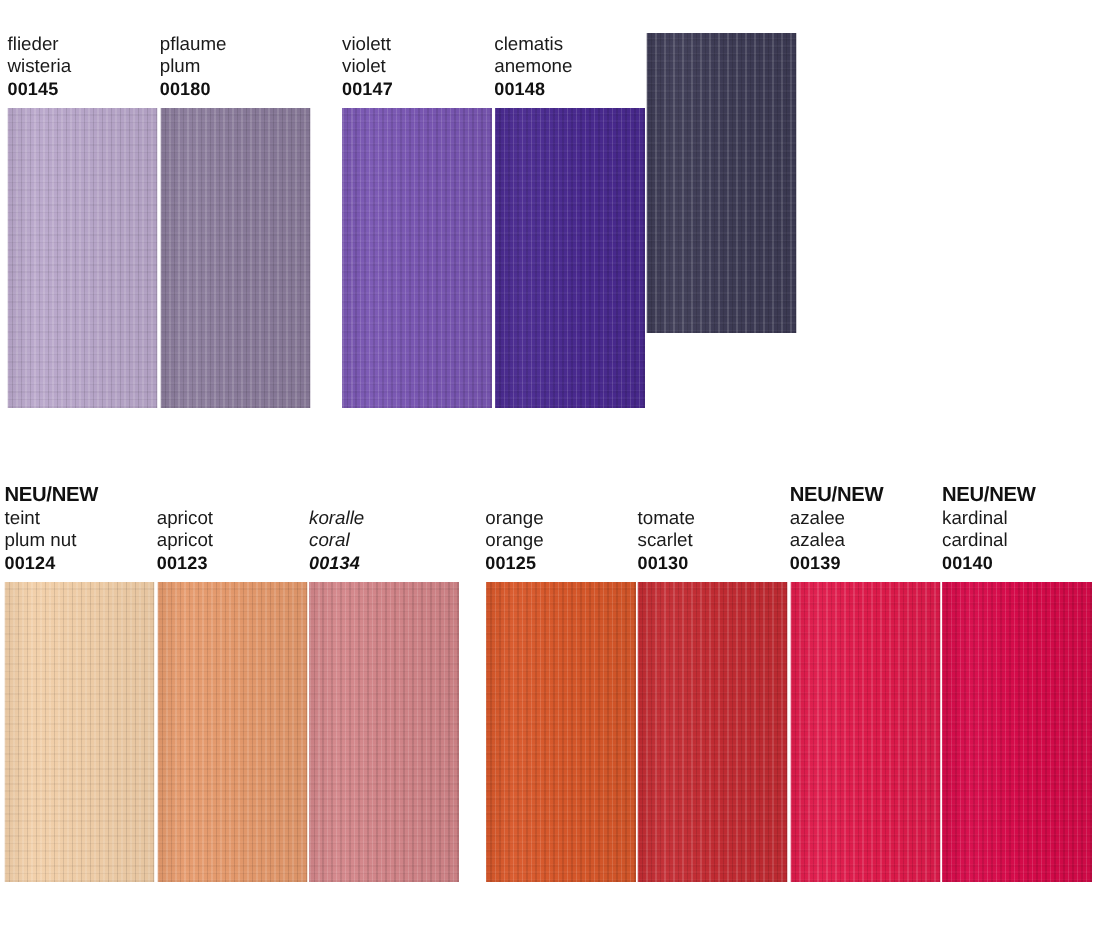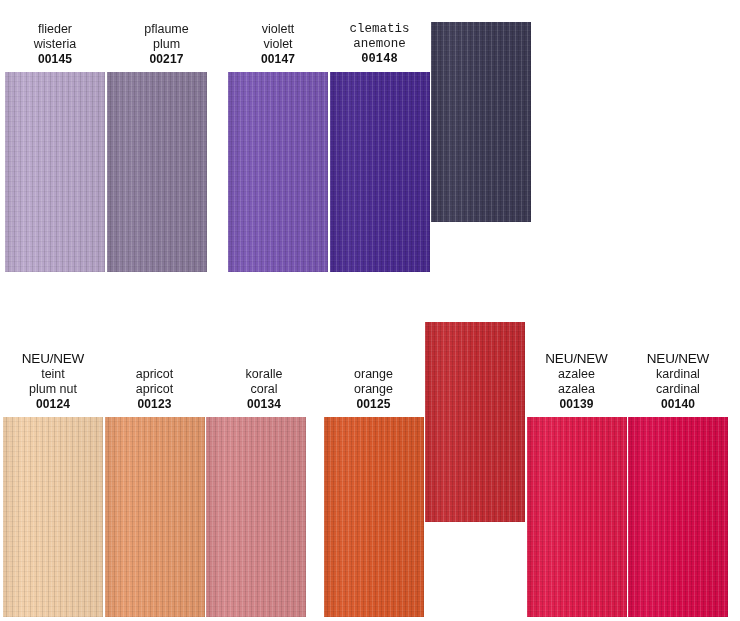--- a/index.html
+++ b/index.html
@@ -30,31 +30,30 @@
   }
 
   .swatch-col {
     display: flex;
     flex-direction: column;
     align-items: stretch;
   }
 
   
   .caption {
-    text-align: center;
+    text-align: left;
     line-height: 1.18;
     padding-bottom: 3px;
   }
   .cap-new {
     font-size: 13.5px;
-    font-weight: normal;
+    font-weight: bold;
     letter-spacing: -0.2px;
     color: #111111;
     height: 16px;
-    margin-top: 29px;
   }
   .cap-new.empty { visibility: hidden; }
   .cap-de,
   .cap-en {
     font-size: 12.5px;
     font-weight: normal;
     color: #1a1a1a;
     height: 15px;
     white-space: nowrap;
   }
@@ -133,21 +132,21 @@
           <div class="base" style="background: rgb(185, 167, 203);"></div>
           <div class="rib"></div>
           <div class="grain"></div>
           <div class="shade"></div>
         </div>
       </div>
       <div class="swatch-col" style="width: 120px; margin-right: 1.5px;">
         <div class="caption">
           <div class="cap-de">pflaume</div>
           <div class="cap-en">plum</div>
-          <div class="cap-code">00217</div>
+          <div class="cap-code">00180</div>
         </div>
         <div class="chip" style="height: 200px; width: 100px;">
           <div class="base" style="background: rgb(138, 123, 155);"></div>
           <div class="rib"></div>
           <div class="grain"></div>
           <div class="shade"></div>
         </div>
       </div>
       <div class="swatch-col" style="width: 100px; margin-right: 1.5px;">
         <div class="caption">
@@ -155,21 +154,21 @@
           <div class="cap-en">violet</div>
           <div class="cap-code">00147</div>
         </div>
         <div class="chip" style="height: 200px; width: 100px;">
           <div class="base" style="background: rgb(122, 87, 180);"></div>
           <div class="rib"></div>
           <div class="grain"></div>
           <div class="shade"></div>
         </div>
       </div>
-      <div class="swatch-col" style="width: 100px; margin-right: 1.5px; font-family: Liberation Mono, monospace;">
+      <div class="swatch-col" style="width: 100px; margin-right: 1.5px;">
         <div class="caption">
           <div class="cap-de">clematis</div>
           <div class="cap-en">anemone</div>
           <div class="cap-code">00148</div>
         </div>
         <div class="chip" style="height: 200px; width: 100px;">
           <div class="base" style="background: rgb(74, 42, 145);"></div>
           <div class="rib"></div>
           <div class="grain"></div>
           <div class="shade"></div>
@@ -207,21 +206,21 @@
           <div class="cap-en">apricot</div>
           <div class="cap-code">00123</div>
         </div>
         <div class="chip" style="height: 200px; width: 100px;">
           <div class="base" style="background: rgb(230, 154, 108);"></div>
           <div class="rib"></div>
           <div class="grain"></div>
           <div class="shade"></div>
         </div>
       </div>
-      <div class="swatch-col" style="width: 116px; margin-right: 1.5px;">
+      <div class="swatch-col" style="width: 116px; margin-right: 1.5px; font-style: italic;">
         <div class="caption">
           <div class="cap-new empty">&nbsp;</div>
           <div class="cap-de">koralle</div>
           <div class="cap-en">coral</div>
           <div class="cap-code">00134</div>
         </div>
         <div class="chip" style="height: 200px; width: 100px;">
           <div class="base" style="background: rgb(212, 134, 138);"></div>
           <div class="rib"></div>
           <div class="grain"></div>
@@ -236,20 +235,26 @@
           <div class="cap-code">00125</div>
         </div>
         <div class="chip" style="height: 200px; width: 100px;">
           <div class="base" style="background: rgb(217, 88, 42);"></div>
           <div class="rib"></div>
           <div class="grain"></div>
           <div class="shade"></div>
         </div>
       </div>
       <div class="swatch-col" style="width: 100px; margin-right: 1.5px;">
+        <div class="caption">
+          <div class="cap-new empty">&nbsp;</div>
+          <div class="cap-de">tomate</div>
+          <div class="cap-en">scarlet</div>
+          <div class="cap-code">00130</div>
+        </div>
         <div class="chip" style="height: 200px; width: 100px;">
           <div class="base" style="background: rgb(195, 43, 50);"></div>
           <div class="rib"></div>
           <div class="grain"></div>
           <div class="shade"></div>
         </div>
       </div>
       <div class="swatch-col" style="width: 100px; margin-right: 1.5px;">
         <div class="caption">
           <div class="cap-new">NEU/NEW</div>

